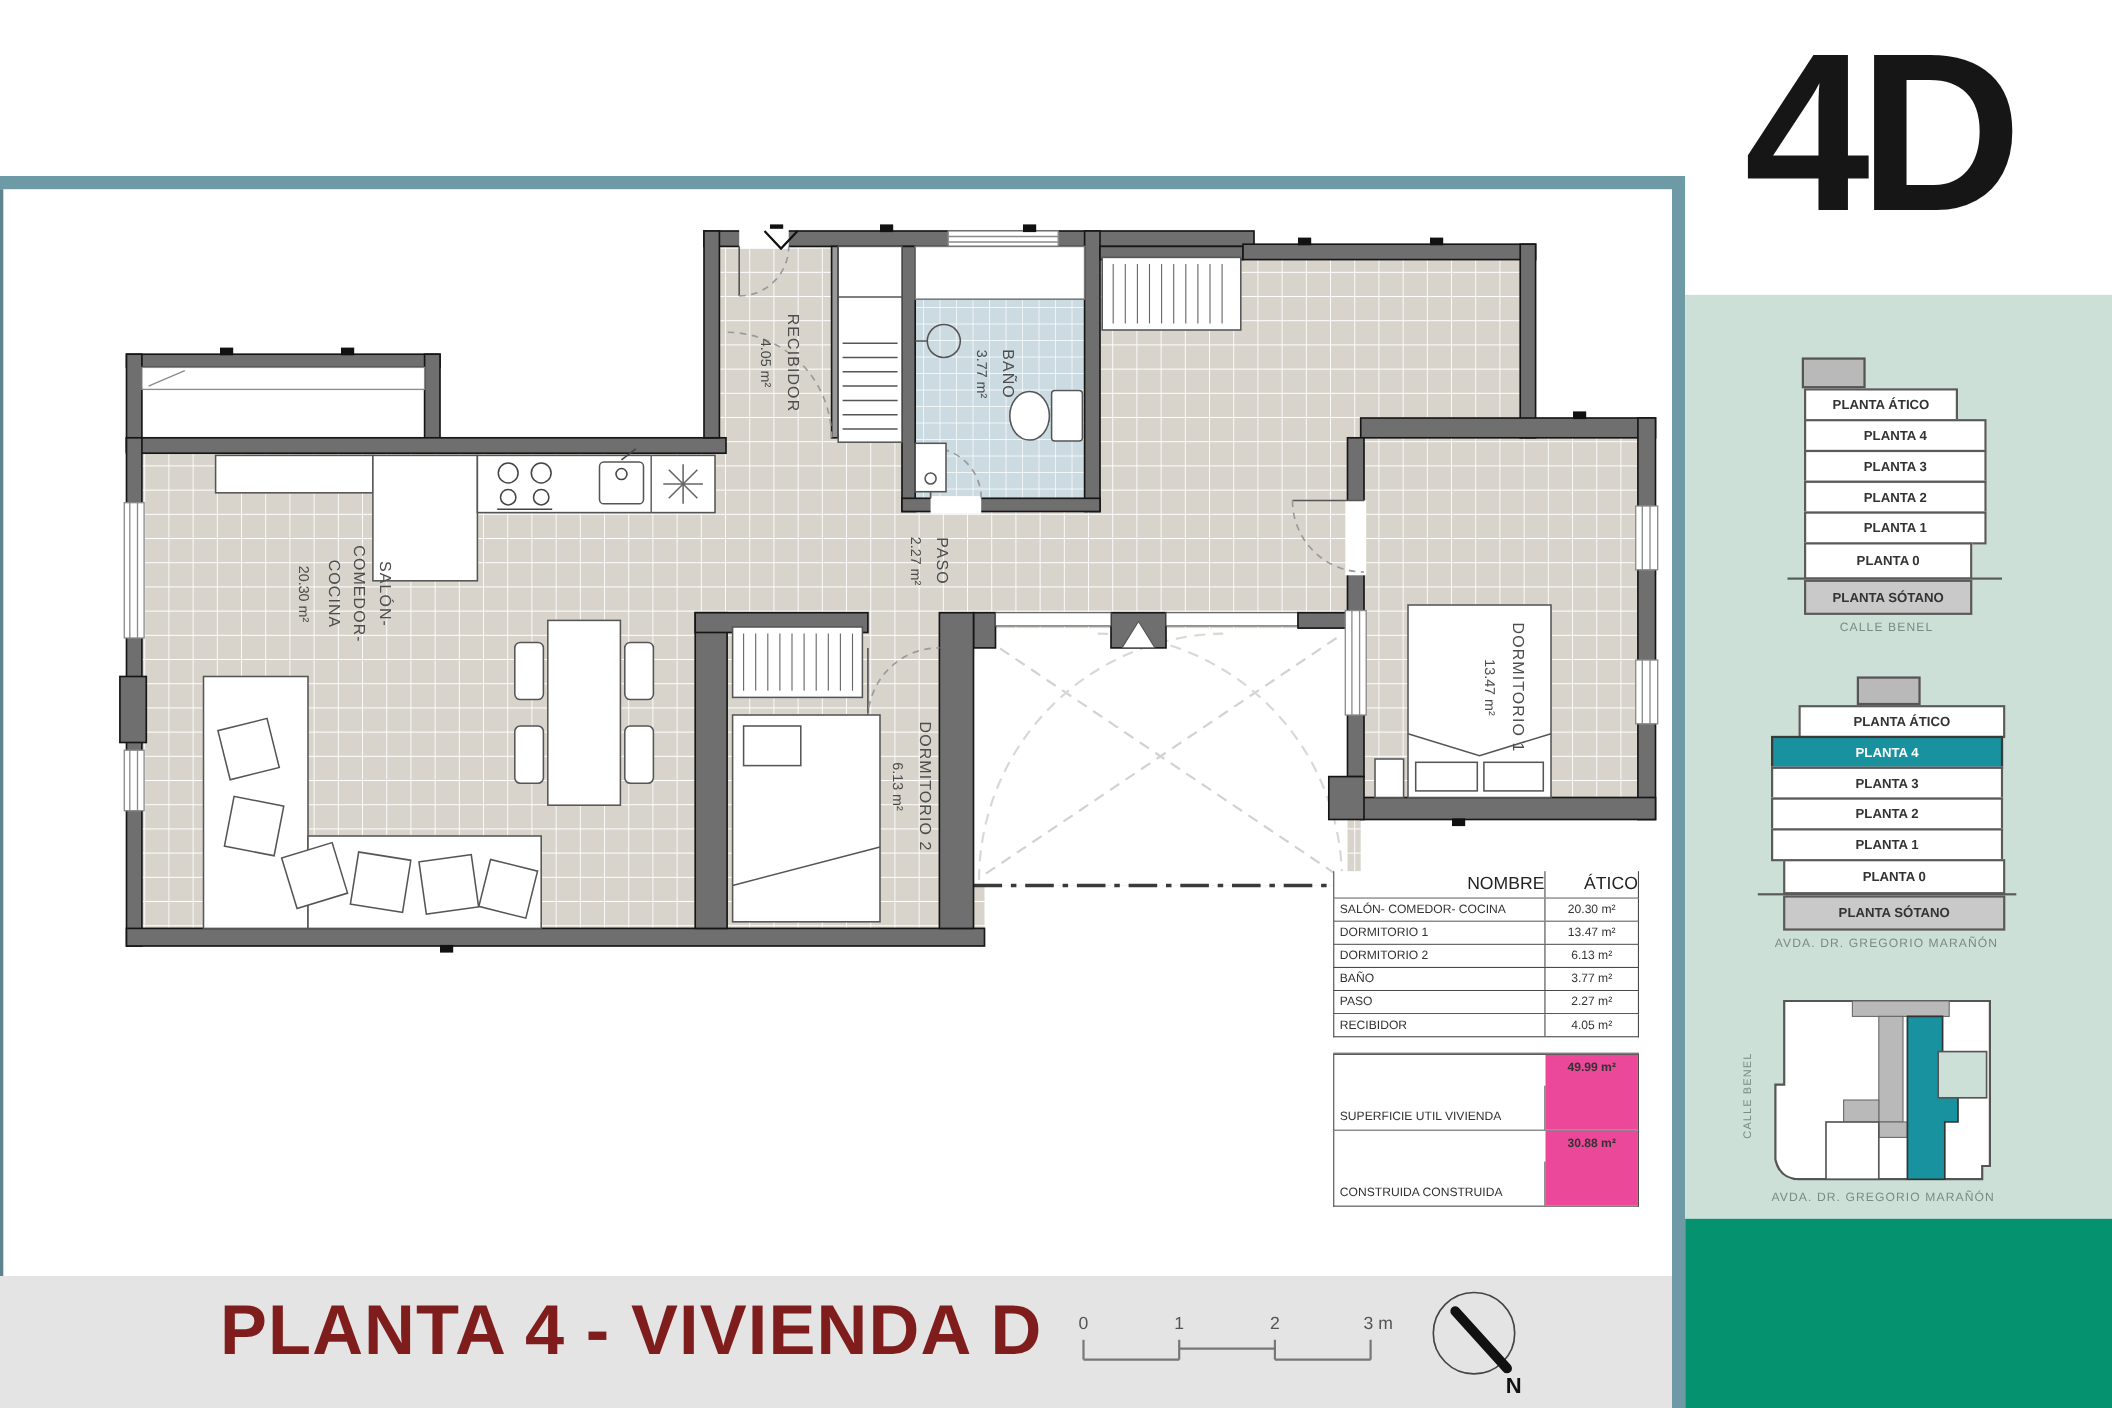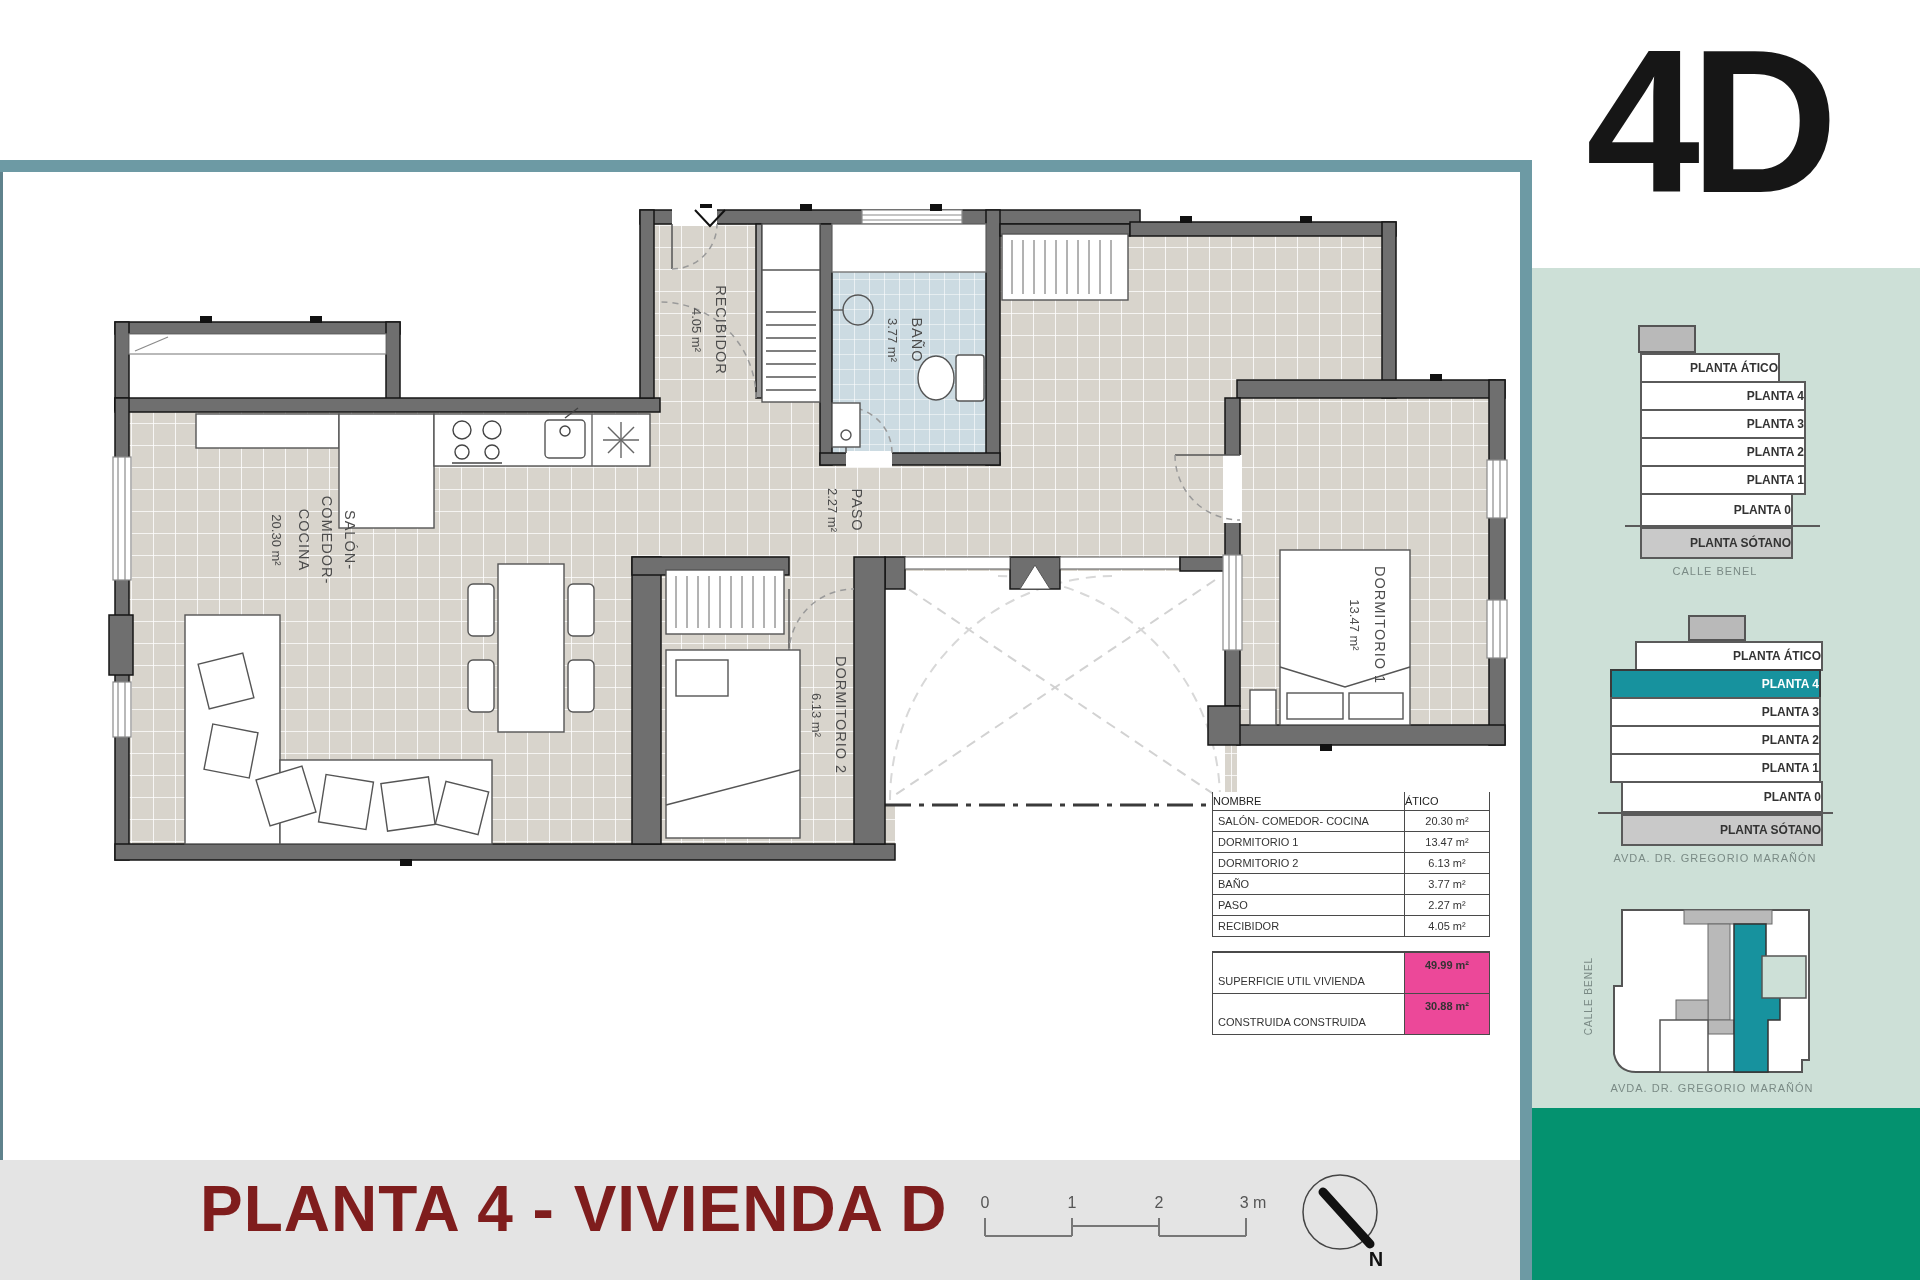--- a/index.html
+++ b/index.html
@@ -15,38 +15,38 @@
   #sheet-title{left:200px;top:1172px;font-size:64px;font-weight:bold;color:#7f1d1d;letter-spacing:1px;}
   
   #rp-white{left:1532px;top:0;width:388px;height:268px;background:#ffffff;}
   #unit-code{left:1532px;top:18px;width:350px;text-align:center;font-size:205px;line-height:205px;
              font-weight:bold;color:#161616;letter-spacing:-10px;}
   #rp-green{left:1532px;top:268px;width:388px;height:840px;background:#cde0d7;}
   #rp-dark{left:1532px;top:1108px;width:388px;height:172px;background:#04926f;}
   
   .stack{position:absolute;}
   .frow{position:absolute;background:#fff;border:2px solid #5a5a5a;box-sizing:border-box;
-        font-size:12px;font-weight:bold;color:#333;text-align:right;line-height:26px;height:30px;}
+        font-size:12px;font-weight:bold;color:#333;text-align:center;line-height:26px;height:30px;}
   .frow.roof{background:#b9b9b9;border-color:#555;}
   .frow.sot{background:#c9c9c9;}
   .frow.active{background:#17929e;color:#ffffff;border-color:#3a3a3a;}
   .gline{position:absolute;border-top:2px solid #5a5a5a;height:0;}
   .street{position:absolute;font-size:11px;color:#7a8a85;text-align:center;letter-spacing:1px;}
   
   #surf-table{left:1212px;top:792px;width:278px;}
   #surf-table .tt{border:2px solid #4a4a4a;background:#c8c8c8;text-align:center;font-size:13px;
                   font-weight:bold;color:#222;padding:3px 0 4px 0;line-height:15px;}
   .trow{display:flex;border:1.5px solid #4a4a4a;border-top:none;background:#fff;}
   .trow .c1{flex:1;font-size:11px;color:#333;padding:4px 0 4px 5px;border-right:1.5px solid #4a4a4a;}
   .trow .c2{width:84px;font-size:11px;color:#333;text-align:center;padding:4px 0;}
-  .trow.head .c1,.trow.head .c2{text-align:left;font-size:11px;color:#222;padding:3px 0;}
+  .trow.head .c1,.trow.head .c2{text-align:right;font-size:16px;color:#222;padding:3px 0;}
   #totals{margin-top:14px;border-top:1.5px solid #4a4a4a;}
   #totals .trow{border-top:none;}
   #totals .trow:first-child{border-top:1.5px solid #4a4a4a;}
-  #totals .c1{font-size:11px;padding:22px 0 6px 5px;}
+  #totals .c1{font-size:11px;padding:22px 0 6px 5px;margin-top:28px;}
   #totals .c2{background:#ec4899;font-weight:bold;padding:6px 0;}
   svg text{font-family:"Liberation Sans", sans-serif;}
   .rlab{font-size:14.5px;fill:#4c4c4c;letter-spacing:1px;}
   .rarea{font-size:13px;fill:#4c4c4c;}
 </style>
 </head>
 <body>
 
 <div class="abs" id="frame-top"></div>
 <div class="abs" id="frame-right"></div>

